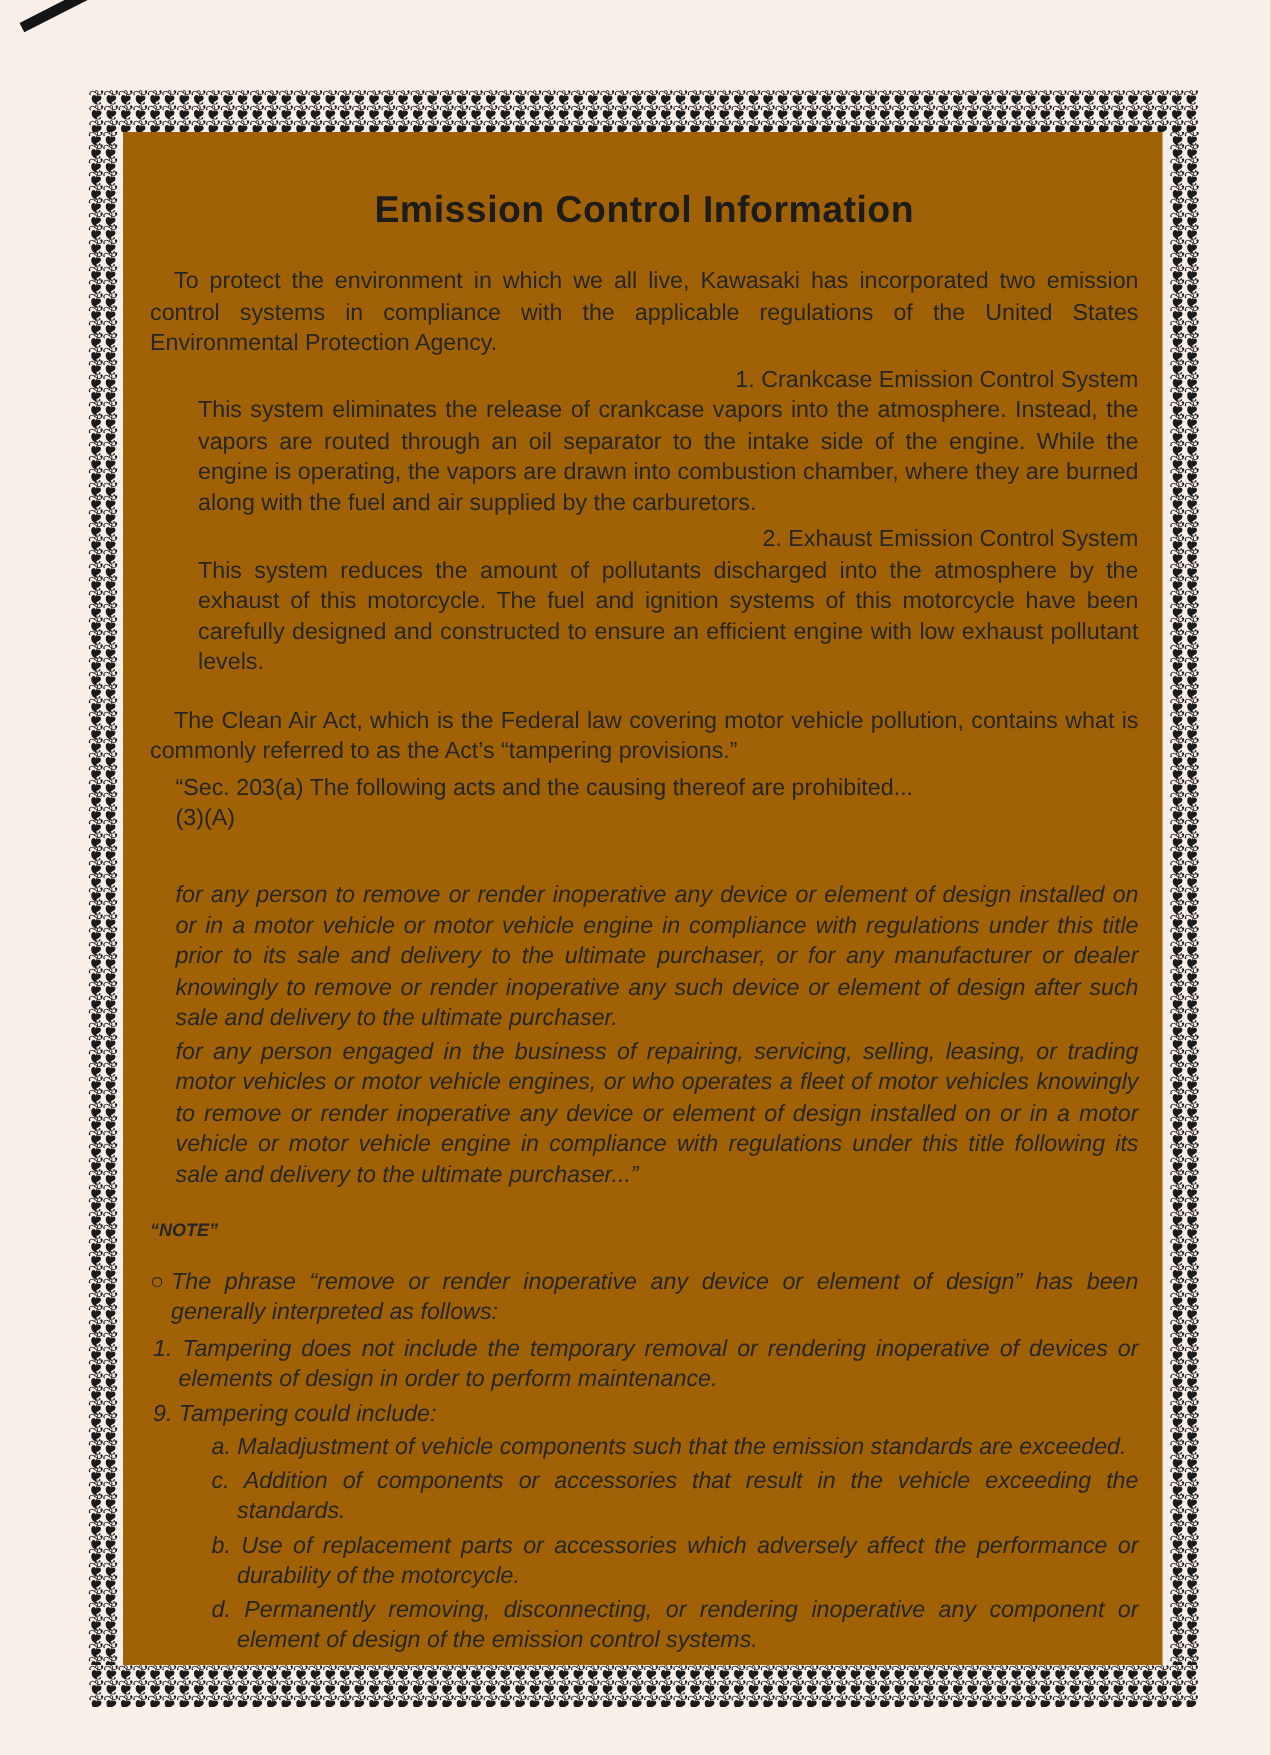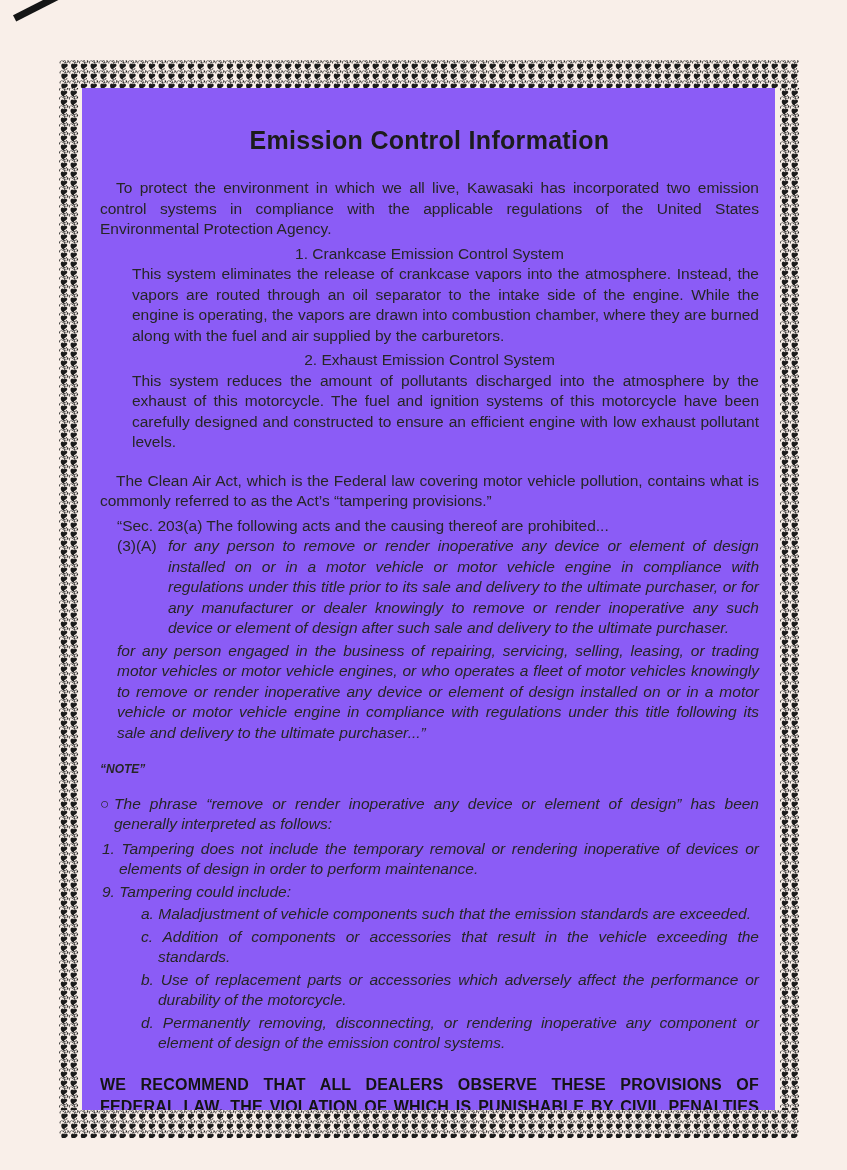--- a/index.html
+++ b/index.html
@@ -24,38 +24,38 @@
     color:#1b1b1b; font-size:14px; line-height:10px;
     letter-spacing:-2px; word-break:break-all; text-align:center;
     user-select:none;
   }
   .orn-top    { top:0; left:0; right:0; height:28px; }
   .orn-bottom { bottom:0; left:0; right:0; height:28px; }
   .orn-left   { top:28px; bottom:28px; left:0;  width:28px; line-height:9px; }
   .orn-right  { top:28px; bottom:28px; right:0; width:28px; line-height:9px; }
   .content {
     position:absolute; inset:28px;
-    background:#8b5cf6;
+    background:#a16207;
     padding:32px 16px 10px 18px;
     font-size:15.5px; line-height:20.5px;
     text-align:justify;
     overflow:hidden;
   }
   .title {
     text-align:center; font-weight:bold; font-size:25px;
     color:#1c1c1c; letter-spacing:0.3px;
     margin:6px 0 24px 0; line-height:28px;
   }
   .para { margin:0 0 4px 0; }
   .indent-first { text-indent:16px; }
-  .sec-heading { margin:4px 0 0 0; text-align:center; }
+  .sec-heading { margin:4px 0 0 0; text-align:right; }
   .sec-body { margin:0 0 4px 32px; }
   .gap-top { margin-top:18px; }
   .sec203 { margin:2px 0 0 17px; text-align:left; }
-  .prov { display:flex; margin:0 0 2px 17px; }
+  .prov { display:flex; margin:0 0 2px 17px;flex-direction:column; }
   .prov-label { flex:0 0 51px; text-align:left; }
   .prov-text { flex:1; text-align:justify;font-style:italic; }
   .note-heading {
     text-align:left; font-weight:bold; font-size:12px;
     margin:16px 0 14px 0;
     font-style:italic;
   }
   .note-intro {
     font-style:italic; margin:0 0 4px 0;
     padding-left:14px; text-indent:-14px;

